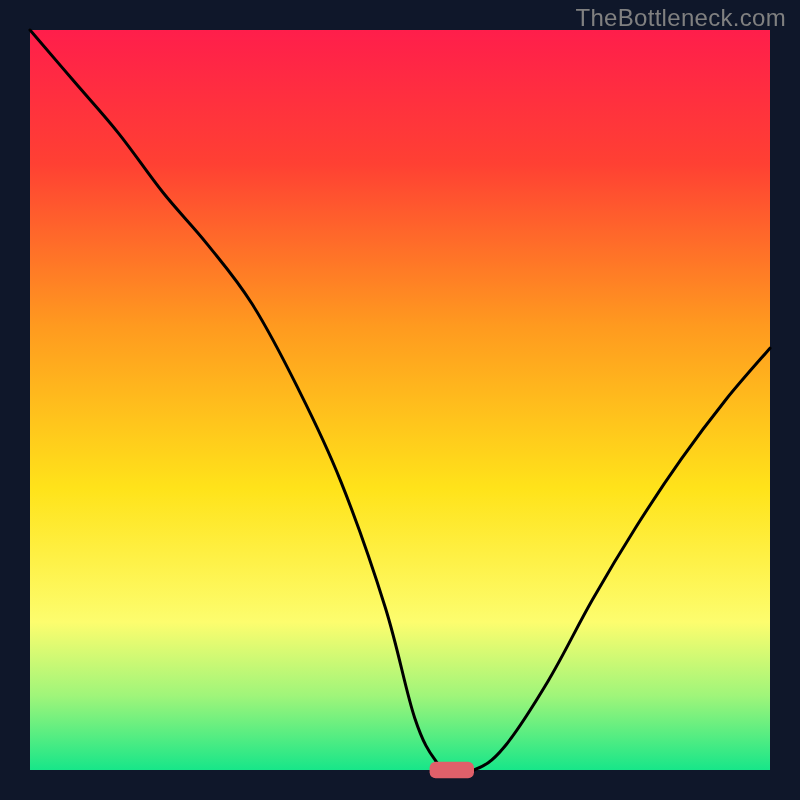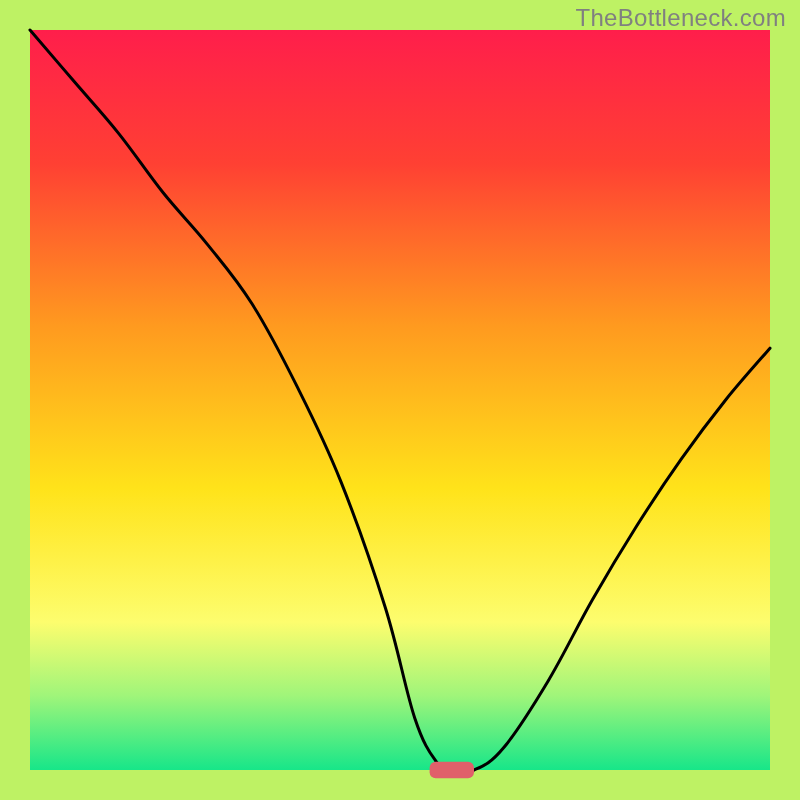--- a/index.html
+++ b/index.html
@@ -8,21 +8,21 @@
     width: 800px;
     height: 800px;
     background: #000;
     overflow: hidden;
     font-family: Arial, Helvetica, sans-serif;
   }
   .frame {
     position: relative;
     width: 800px;
     height: 800px;
-    background: #bef264;
+    background: #0f172a;
   }
   .watermark {
     position: absolute;
     top: 4px;
     right: 14px;
     color: #808080;
     font-size: 24px;
     letter-spacing: 0.3px;
     font-family: Arial, Helvetica, sans-serif;
   }

